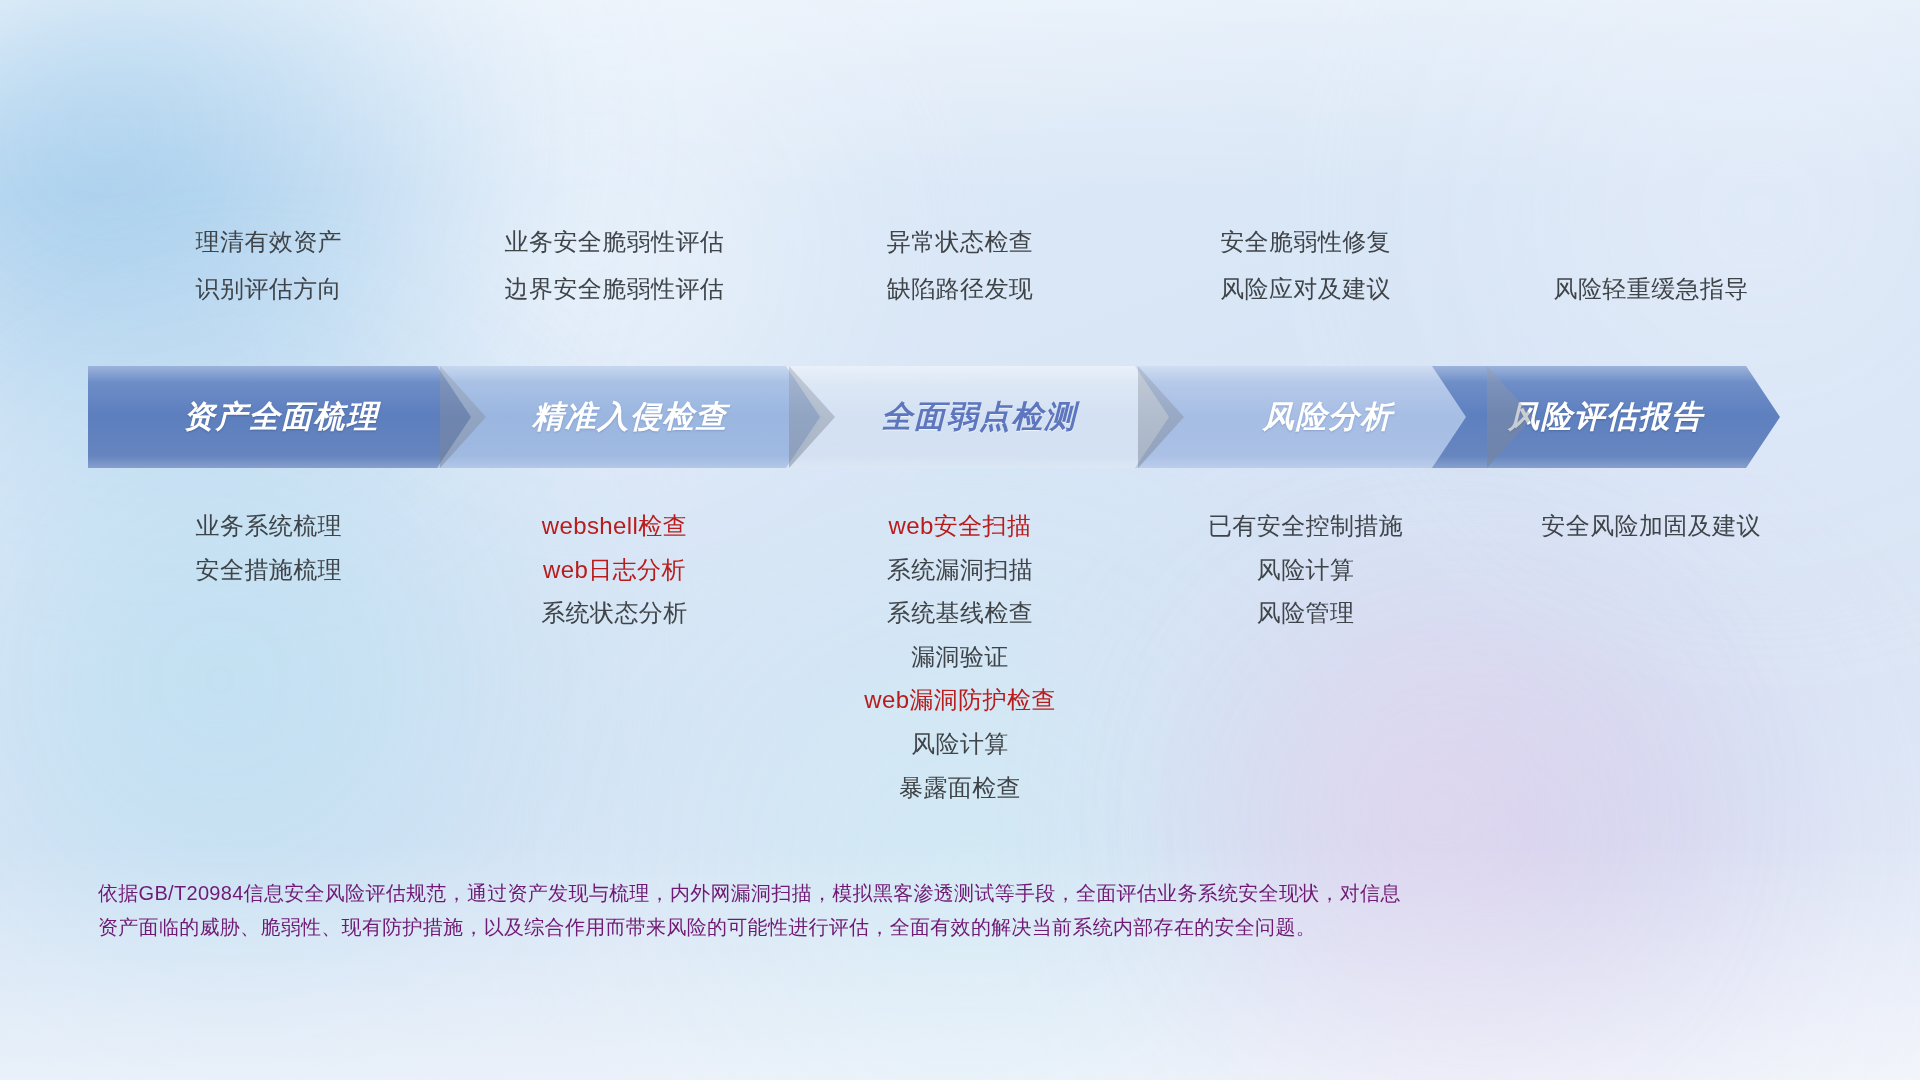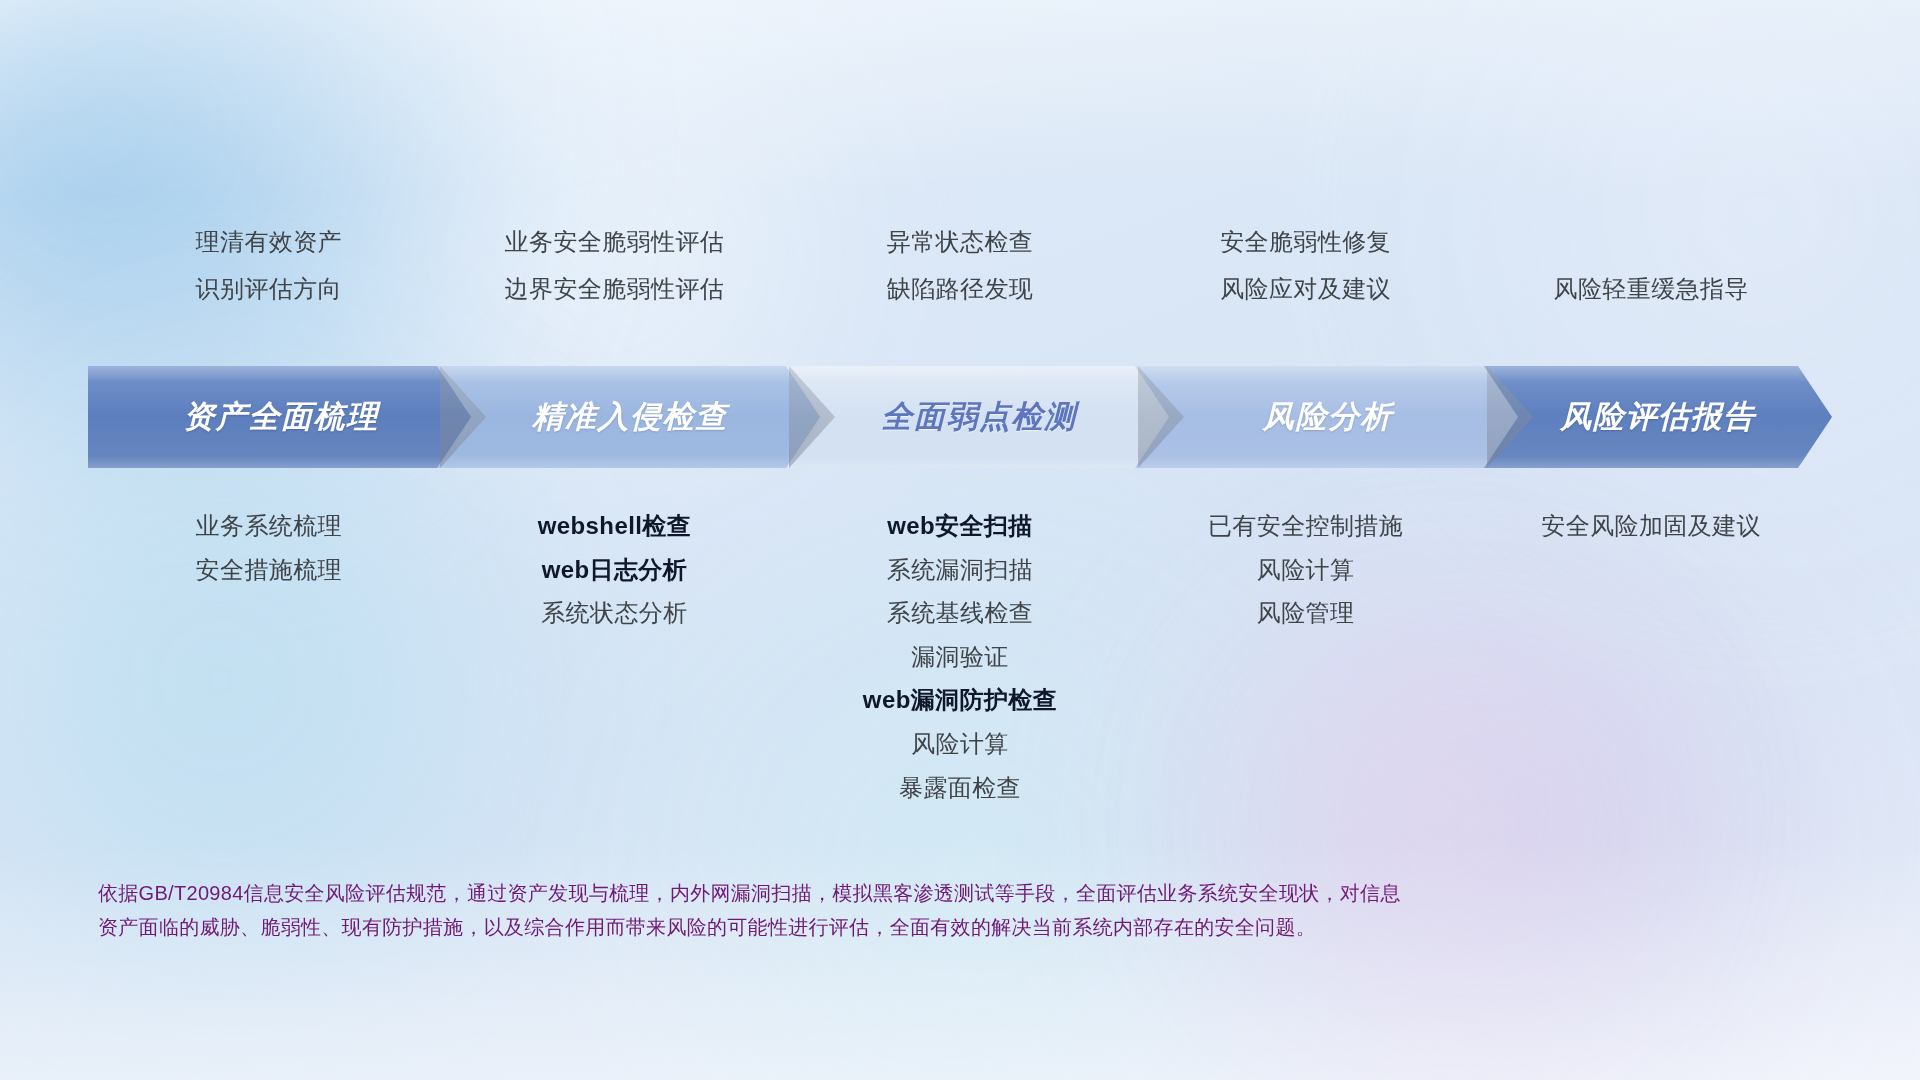--- a/index.html
+++ b/index.html
@@ -60,21 +60,21 @@
     letter-spacing:.4px; white-space:nowrap;
   }
 
   
   #bottomrow{ top:512px; align-items:flex-start; }
   #bottomrow .col{ display:flex; flex-direction:column; gap:16px; }
   .bitem{
     font-size:24px; color:#3f4449; line-height:1.15;
     letter-spacing:.4px; white-space:nowrap;
   }
-  .bitem.has-latin{ font-weight:700; color:#0f172a; }
+  .bitem.has-latin{ font-weight:400; color:#b91c1c; }
 
   
   #band{
     position:absolute; left:88px; top:366px; width:1744px; height:102px;
   }
   .chev{
     position:absolute; top:0; height:102px;
     display:flex; align-items:center; justify-content:center;
     -webkit-clip-path:polygon(0 0, calc(100% - 34px) 0, 100% 50%, calc(100% - 34px) 100%, 0 100%);
     clip-path:polygon(0 0, calc(100% - 34px) 0, 100% 50%, calc(100% - 34px) 100%, 0 100%);
@@ -177,21 +177,21 @@
     </div>
     <div class="chev c2 notch" style="left:349px; width:386px;">
       <span class="lbl">精准入侵检查</span>
     </div>
     <div class="chev c3 notch" style="left:698px; width:386px;">
       <span class="lbl">全面弱点检测</span>
     </div>
     <div class="chev c4 notch" style="left:1047px; width:386px;">
       <span class="lbl">风险分析</span>
     </div>
-    <div class="chev c5 notch" style="left:1396px; width:348px;">
+    <div class="chev c5 notch" style="left:1344px; width:348px;">
       <span class="lbl">风险评估报告</span>
     </div>
   </div>
 
   <div class="colwrap" id="bottomrow">
     <div class="col">
       <div class="bitem">业务系统梳理</div>
       <div class="bitem">安全措施梳理</div>
     </div>
     <div class="col">

